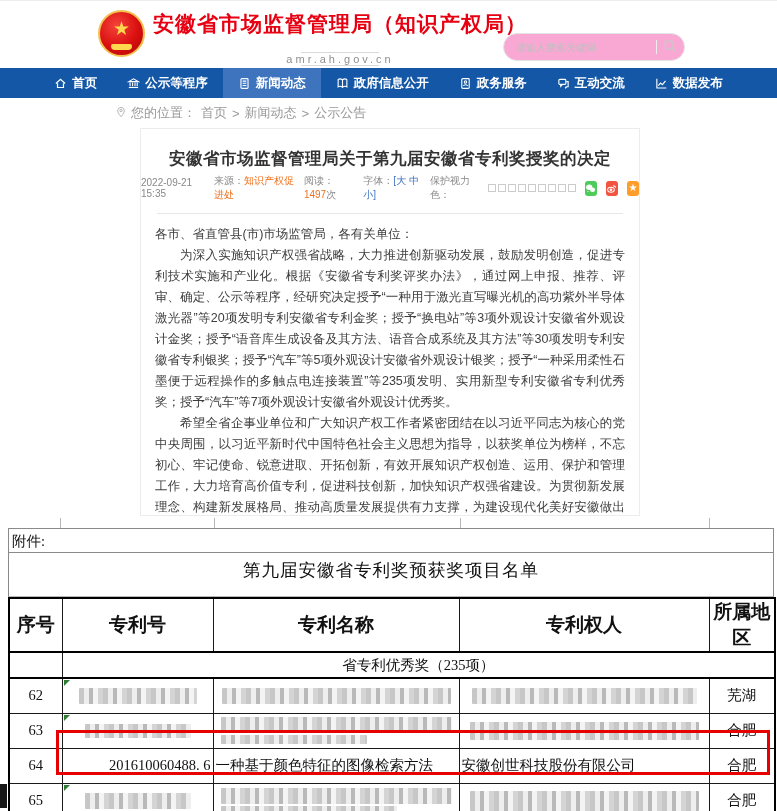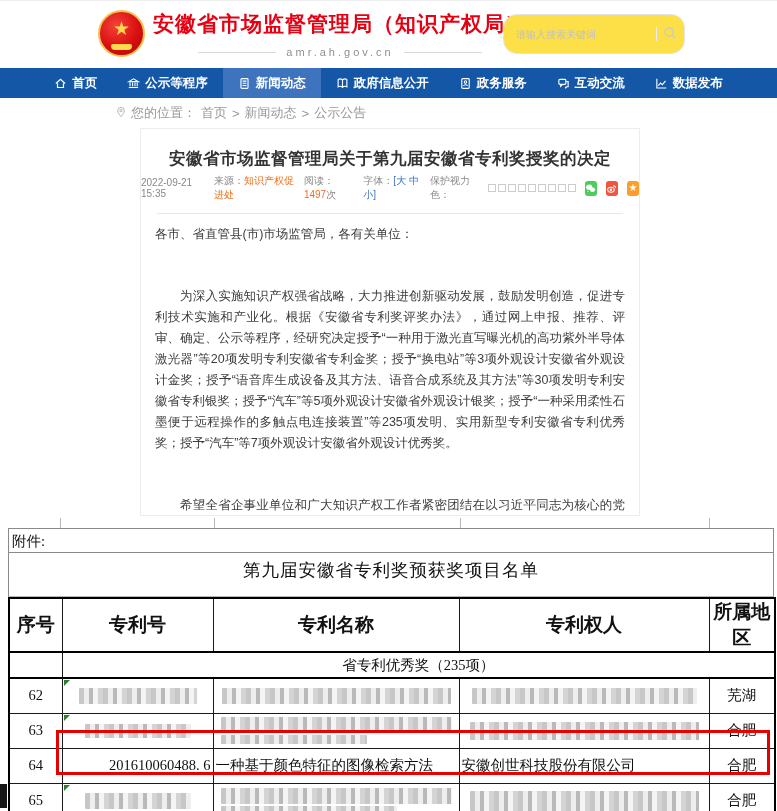--- a/index.html
+++ b/index.html
@@ -11,25 +11,25 @@
   .top-line{height:1px;background:#ededed;}
   .site-header{position:relative;height:67px;background:#fff;}
   .logo-wrap{position:absolute;left:98px;top:9px;display:flex;align-items:flex-start;}
   .emblem{width:47px;height:47px;border-radius:50%;
     background:radial-gradient(circle at 38% 32%, #f4433a 0%, #d90f0f 55%, #b00505 100%);
     border:2px solid #f2c14e;box-sizing:border-box;position:relative;flex:none;}
   .emblem .star{position:absolute;left:0;right:0;top:7px;text-align:center;color:#ffd84d;font-size:19px;line-height:19px;}
   .emblem .base{position:absolute;left:11px;right:11px;bottom:5px;height:6px;background:#ffd84d;border-radius:2px 2px 4px 4px;}
   .site-title-block{margin-left:8px;}
   .site-title{font-size:21px;font-weight:bold;color:#e60012;letter-spacing:1px;line-height:27px;white-space:nowrap;}
-  .site-url-row{display:flex;align-items:center;justify-content:center;margin-top:9px;}
+  .site-url-row{display:flex;align-items:center;justify-content:center;margin-top:15px;flex-direction:column;}
   .site-url-row .rule{height:1px;width:78px;background:#d9d9d9;}
   .site-url{font-size:11px;color:#8f8f8f;letter-spacing:3px;margin:0 10px;}
-  .search-box{position:absolute;right:92px;top:13px;width:182px;height:40px;border:1px solid #e4e4e4;
-    border-radius:14px;display:flex;align-items:center;background:#fde047;box-sizing:border-box;}
+  .search-box{position:absolute;right:92px;top:32px;width:182px;height:28px;border:1px solid #e4e4e4;
+    border-radius:14px;display:flex;align-items:center;background:#f9a8d4;box-sizing:border-box;}
   .search-input{flex:1;border:none;outline:none;background:transparent;font-size:10px;color:#666;padding:0 8px 0 12px;font-family:inherit;}
   .search-input::placeholder{color:#bfbfbf;}
   .search-divider{width:1px;height:14px;background:#ececec;}
   .search-btn{width:30px;height:24px;display:flex;align-items:center;justify-content:center;cursor:pointer;border:none;background:transparent;}
   
   .nav-bar{height:30px;background:#1457a6;display:flex;justify-content:center;align-items:stretch;}
   .nav-item{display:flex;align-items:center;gap:5px;padding:0 15px;color:#fff;font-size:12.5px;font-weight:bold;cursor:pointer;}
   .nav-item.active{background:#3e74be;}
   .nav-ic{display:flex;align-items:center;}
   
@@ -44,21 +44,21 @@
   .meta-blue{color:#3f74c4;}
   .eye-squares{display:inline-flex;gap:2px;}
   .eye-squares span{width:8px;height:8px;border:1px solid #ccc;background:#fff;box-sizing:border-box;display:inline-block;}
   .share-ic{width:15px;height:15px;border-radius:3px;display:inline-flex;align-items:center;justify-content:center;cursor:pointer;}
   .share-wechat{background:#4dcb5b;}
   .share-weibo{background:#f2543f;}
   .share-star{background:#ff9d2b;color:#fff;font-size:10px;line-height:10px;}
   .meta-divider{margin:11px 16px 0;border-top:1px solid #e7e7e7;}
   .article-body{margin:10px 14px 0;font-size:12.5px;line-height:21px;color:#3d3d3d;text-align:justify;}
   .article-body p{margin:0;}
-  .article-body p.indent{text-indent:2em;margin-top:41px;}
+  .article-body p.indent{text-indent:2em;}
   
   .sheet{position:absolute;left:0;top:518px;width:777px;height:293px;background:#fff;overflow:hidden;
     font-family:"Liberation Serif","DejaVu Serif",serif;color:#111;}
   .sheet-ticks{position:relative;height:10px;}
   .sheet-ticks i{position:absolute;top:0;width:1px;height:10px;background:#b7b7b7;}
   .sheet-inner{margin-left:8px;width:766px;box-sizing:border-box;}
   .attach-row{border:1px solid #8a8a8a;height:25px;line-height:25px;font-size:14.5px;padding-left:3px;box-sizing:border-box;}
   .sheet-title-row{border-left:1px solid #8a8a8a;border-right:1px solid #8a8a8a;height:34px;display:flex;
     align-items:center;justify-content:center;font-size:17.5px;letter-spacing:1px;box-sizing:border-box;}
   .sheet-empty-row{border-left:1px solid #8a8a8a;border-right:1px solid #8a8a8a;border-bottom:1px solid #b7b7b7;height:10px;box-sizing:border-box;}

